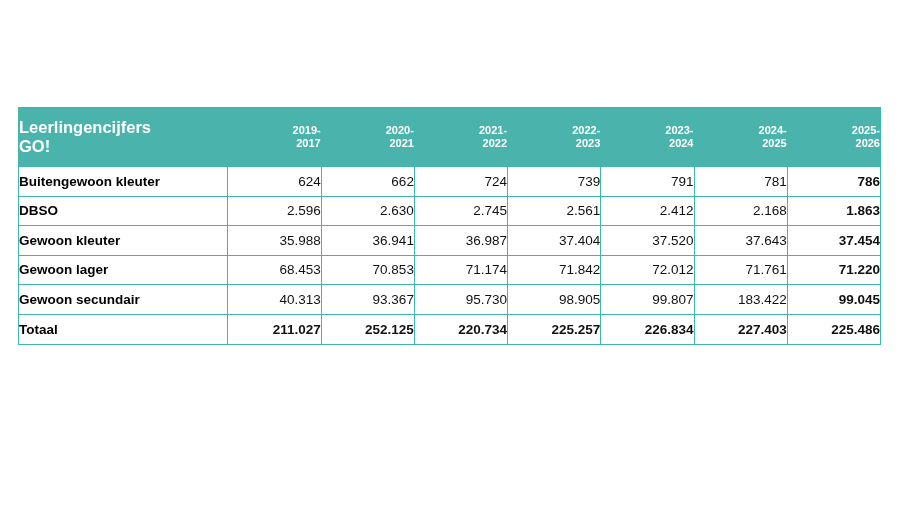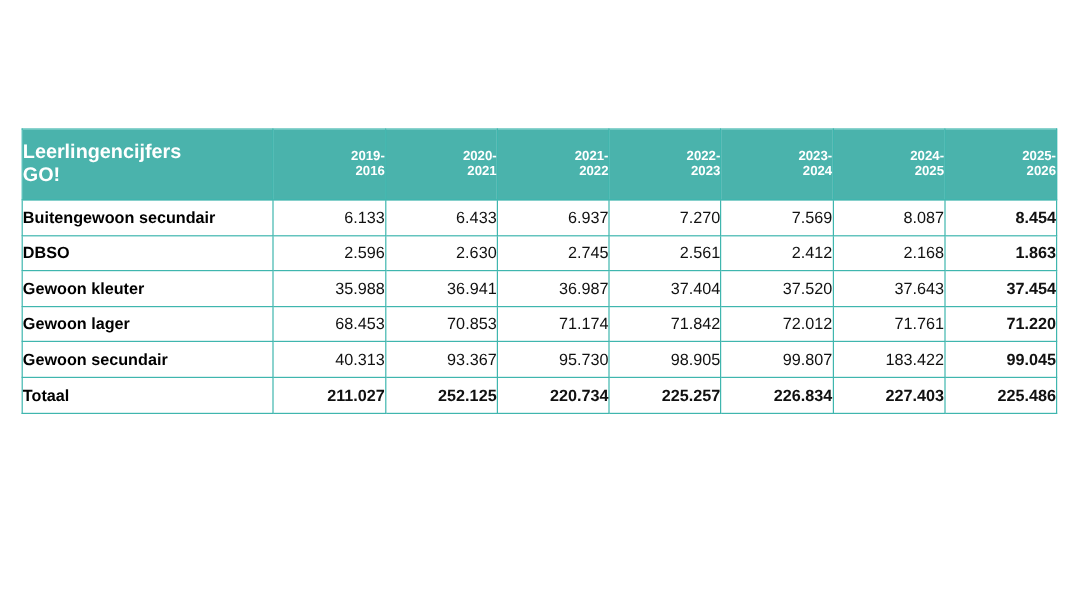--- a/index.html
+++ b/index.html
@@ -109,21 +109,21 @@
           <col class="cy">
       </colgroup>
       <thead>
         <tr>
           <th class="corner">
             <span>Leerlingencijfers</span><br>
             <span>GO!</span>
           </th>
           <th class="yearcol">
             <span>2019-</span>
-            <span class="l2">2016</span>
+            <span class="l2">2017</span>
           </th>
           <th class="yearcol">
             <span>2020-</span>
             <span class="l2">2021</span>
           </th>
           <th class="yearcol">
             <span>2021-</span>
             <span class="l2">2022</span>
           </th>
           <th class="yearcol">
@@ -139,28 +139,28 @@
             <span class="l2">2025</span>
           </th>
           <th class="yearcol">
             <span>2025-</span>
             <span class="l2">2026</span>
           </th>
         </tr>
       </thead>
       <tbody>
         <tr>
-          <td class="rowlabel">Buitengewoon secundair</td>
-          <td class="num">6.133</td>
-          <td class="num">6.433</td>
-          <td class="num">6.937</td>
-          <td class="num">7.270</td>
-          <td class="num">7.569</td>
-          <td class="num">8.087</td>
-          <td class="num last">8.454</td>
+          <td class="rowlabel">Buitengewoon kleuter</td>
+          <td class="num">624</td>
+          <td class="num">662</td>
+          <td class="num">724</td>
+          <td class="num">739</td>
+          <td class="num">791</td>
+          <td class="num">781</td>
+          <td class="num last">786</td>
         </tr>
         <tr>
           <td class="rowlabel">DBSO</td>
           <td class="num">2.596</td>
           <td class="num">2.630</td>
           <td class="num">2.745</td>
           <td class="num">2.561</td>
           <td class="num">2.412</td>
           <td class="num">2.168</td>
           <td class="num last">1.863</td>

